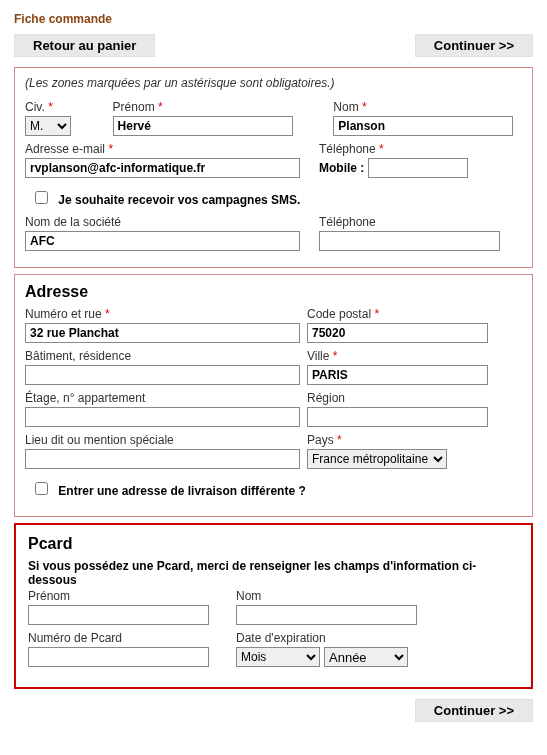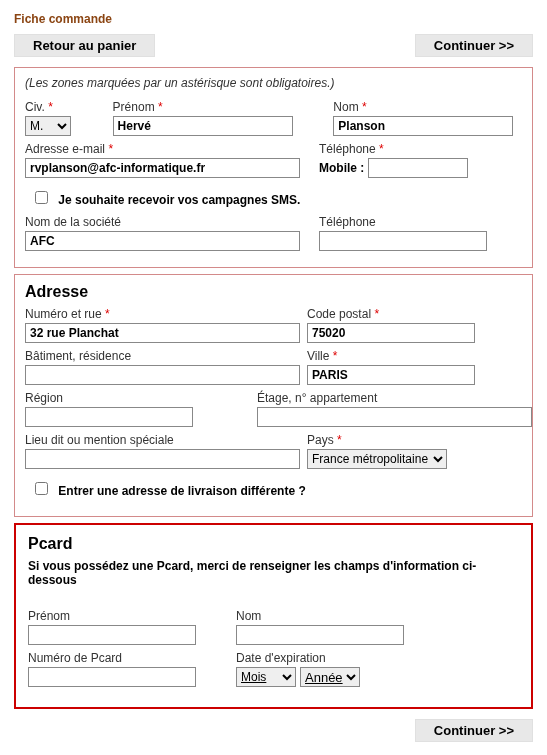--- a/index.html
+++ b/index.html
@@ -48,21 +48,21 @@
     margin-bottom: 6px;
   }
   .hint {
     font-style: italic;
     margin-bottom: 10px;
     color: #333;
   }
   .pcard-hint {
     font-weight: bold;
     font-size: 12px;
-    margin-bottom: 22px;
+    margin-bottom: 2px;
     color: #000;
   }
   .row {
     display: flex;
     gap: 32px;
     margin-bottom: 6px;
     align-items: flex-end;
   }
   .field {
     display: flex;
@@ -101,25 +101,25 @@
   .checkbox-row {
     margin: 10px 0 8px 6px;
   }
   .checkbox-row label {
     font-weight: bold;
     font-size: 12px;
     margin-left: 4px;
   }
   .w-civ { width: 46px; }
   .w-180 { width: 180px; }
-  .w-170 { width: 168px; }
+  .w-170 { width: 181px; }
   .w-100 { width: 100px; }
   .w-230 { width: 275px; }
   .w-140 { width: 140px; }
-  .w-60  { width: 60px; text-decoration: underline; }
+  .w-60  { width: 84px; }
   .bottombar {
     display: flex;
     justify-content: flex-end;
     padding: 4px 6px 0 6px;
   }
   .col-left { width: 250px; }
   .col-right { width: 200px; }
   select.w-civ, select.w-140, select.w-60 { background: #efefef; }
 </style>
 </head>
@@ -202,27 +202,27 @@
       <label>Bâtiment, résidence</label>
       <input type="text" class="w-230" value="" style="">
     </div>
     <div class="field col-right">
       <label><span>Ville</span> <span class="req">*</span></label>
       <input type="text" class="w-170" value="PARIS" style="">
     </div>
   </div>
 
   <div class="row">
-    <div class="field col-right">
-      <label>Région</label>
-      <input type="text" class="w-170" value="" style="">
-    </div>
     <div class="field col-left">
       <label>Étage, n° appartement</label>
       <input type="text" class="w-230" value="" style="">
+    </div>
+    <div class="field col-right">
+      <label>Région</label>
+      <input type="text" class="w-170" value="" style="">
     </div>
   </div>
 
   <div class="row">
     <div class="field col-left">
       <label>Lieu dit ou mention spéciale</label>
       <input type="text" class="w-230" value="" style="">
     </div>
     <div class="field col-right">
       <label><span>Pays</span> <span class="req">*</span></label>

